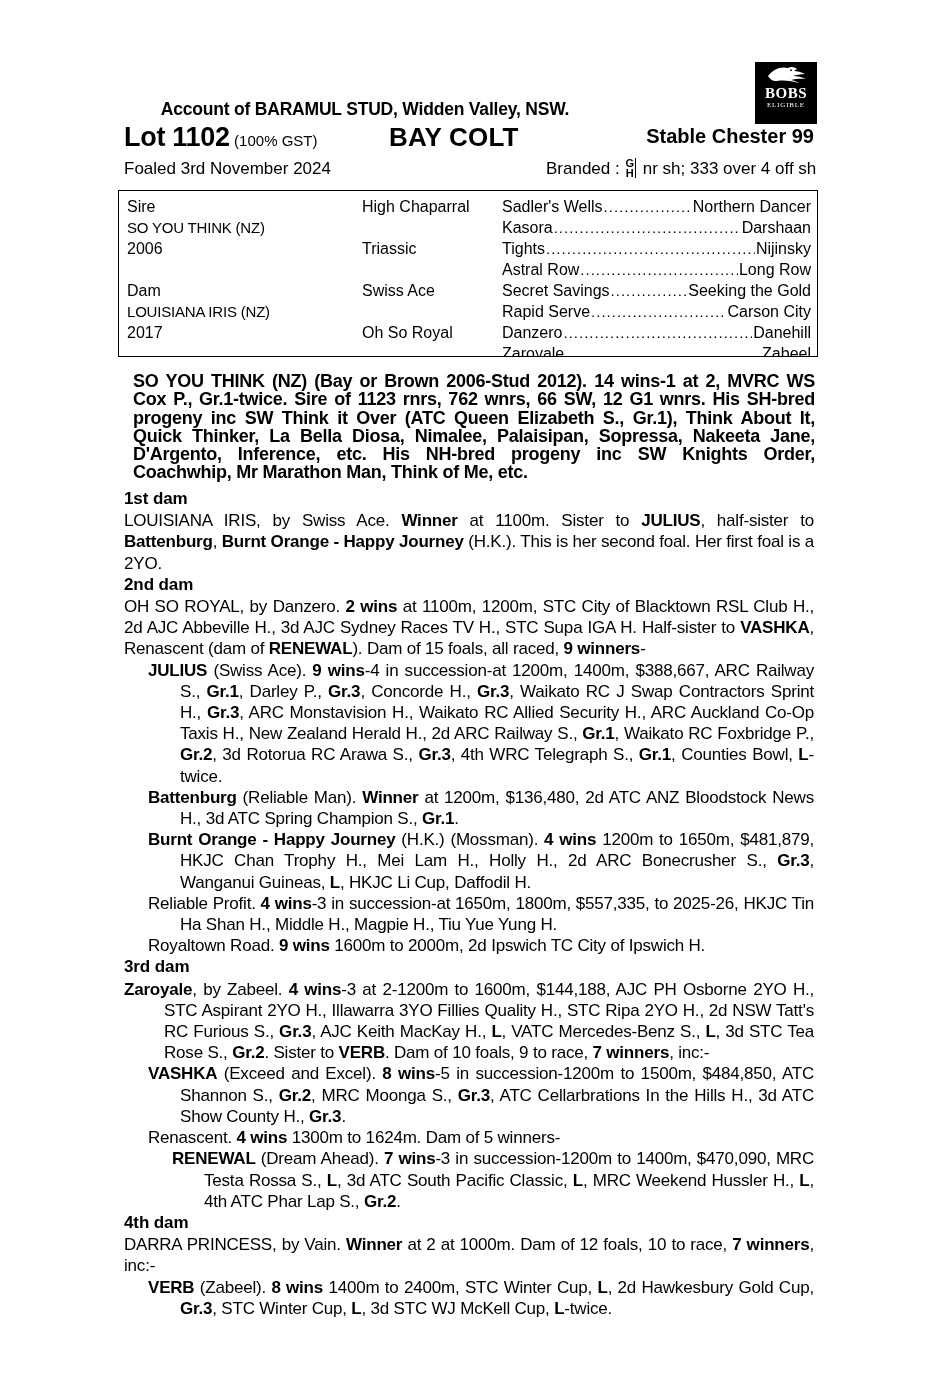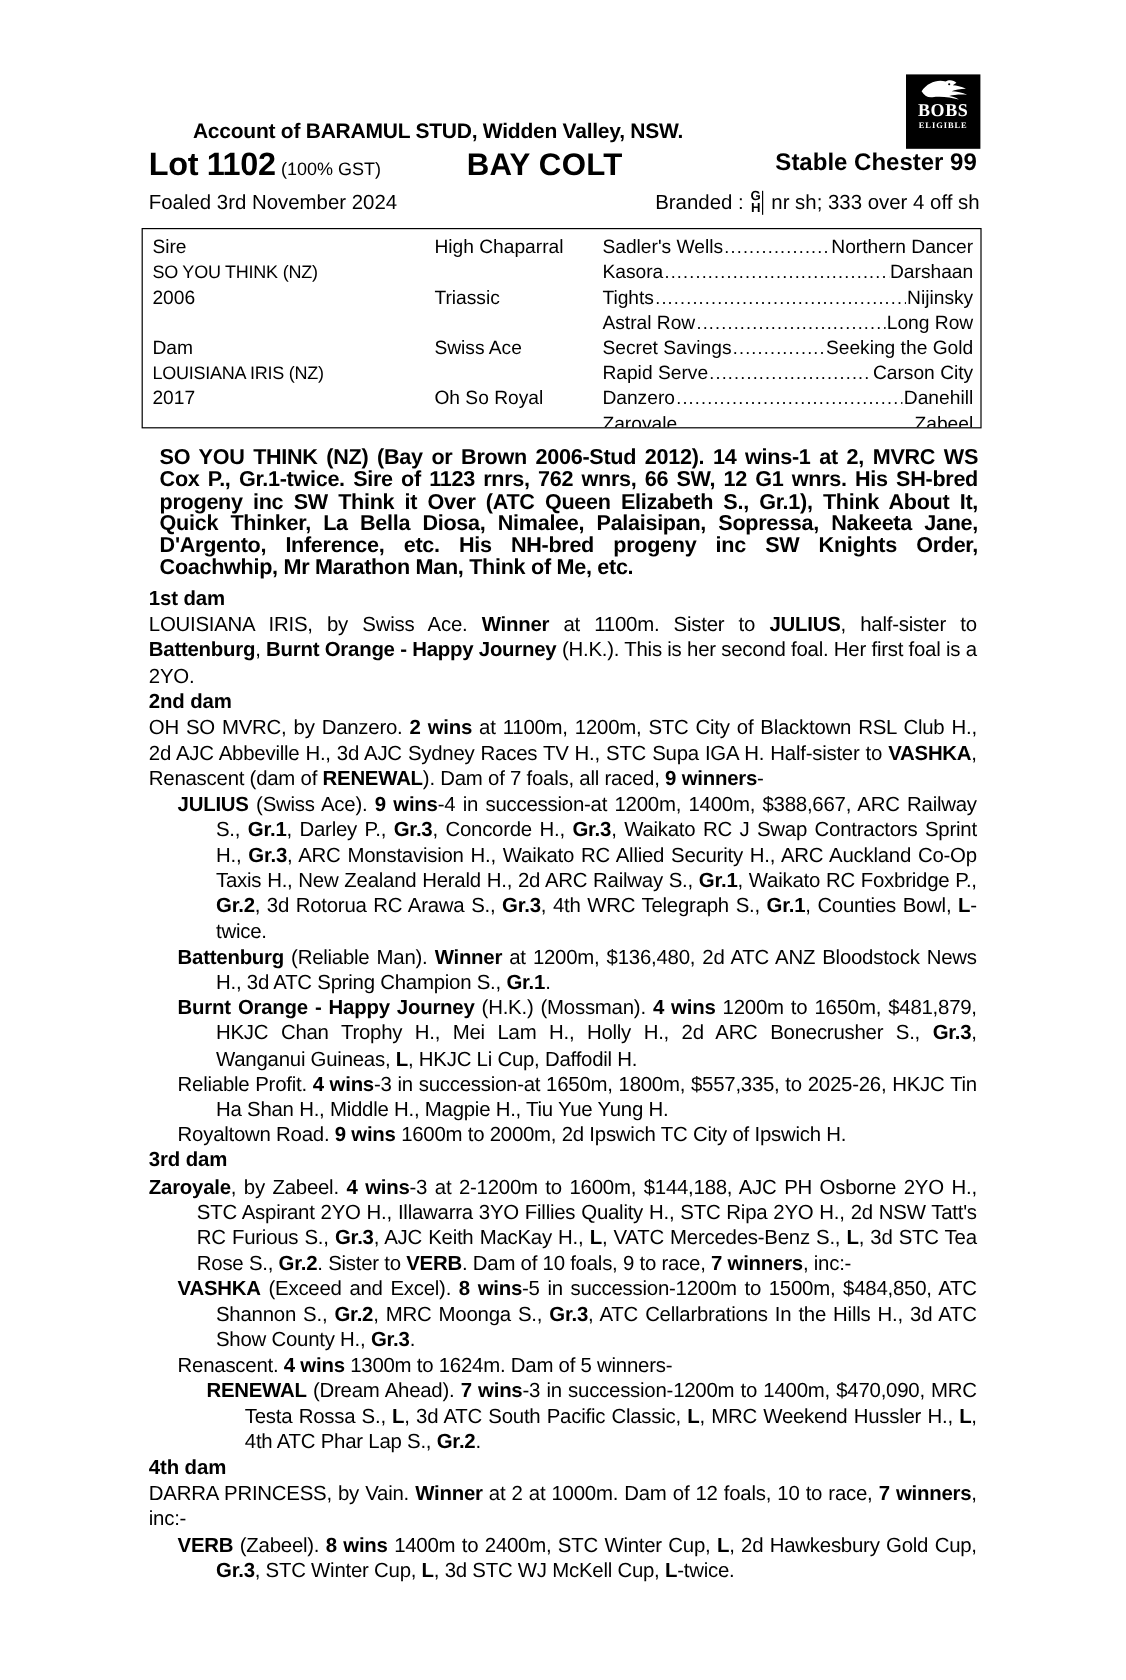--- a/index.html
+++ b/index.html
@@ -46,21 +46,20 @@
     line-height: 15px;
     letter-spacing: 0.5px;
     margin-top: 1px;
   }
   .bobs-sub {
     color: #ffffff;
     font-family: "Liberation Serif", serif;
     font-size: 7px;
     line-height: 9px;
     letter-spacing: 0.8px;
-    font-weight: bold;
   }
 
   .account-line {
     position: absolute;
     top: 99px;
     left: 0;
     width: 730px;
     text-align: center;
     font-weight: bold;
     font-size: 17.5px;
@@ -332,21 +331,21 @@
         </div>
       </div>
   </div>
 
   <div class="sire-para">SO YOU THINK (NZ) (Bay or Brown 2006-Stud 2012). 14 wins-1 at 2, MVRC WS Cox P., Gr.1-twice. Sire of 1123 rnrs, 762 wnrs, 66 SW, 12 G1 wnrs. His SH-bred progeny inc SW Think it Over (ATC Queen Elizabeth S., Gr.1), Think About It, Quick Thinker, La Bella Diosa, Nimalee, Palaisipan, Sopressa, Nakeeta Jane, D'Argento, Inference, etc. His NH-bred progeny inc SW Knights Order, Coachwhip, Mr Marathon Man, Think of Me, etc.</div>
 
   <div class="body-block" id="dam-blocks" style="top:488px;">
       <div class="dam-head">1st dam</div>
       <div class="hang0"><span>LOUISIANA IRIS, by Swiss Ace. </span><b>Winner</b><span> at 1100m. Sister to </span><b>JULIUS</b><span>, half-sister to </span><b>Battenburg</b><span>, </span><b>Burnt Orange - Happy Journey</b><span> (H.K.). This is her second foal. Her first foal is a 2YO.</span></div>
       <div class="dam-head">2nd dam</div>
-      <div class="hang0"><span>OH SO MVRC, by Danzero. </span><b>2 wins</b><span> at 1100m, 1200m, STC City of Blacktown RSL Club H., 2d AJC Abbeville H., 3d AJC Sydney Races TV H., STC Supa IGA H. Half-sister to </span><b>VASHKA</b><span>, Renascent (dam of </span><b>RENEWAL</b><span>). Dam of 7 foals, all raced, </span><b>9 winners</b><span>-</span></div>
+      <div class="hang0"><span>OH SO ROYAL, by Danzero. </span><b>2 wins</b><span> at 1100m, 1200m, STC City of Blacktown RSL Club H., 2d AJC Abbeville H., 3d AJC Sydney Races TV H., STC Supa IGA H. Half-sister to </span><b>VASHKA</b><span>, Renascent (dam of </span><b>RENEWAL</b><span>). Dam of 15 foals, all raced, </span><b>9 winners</b><span>-</span></div>
       <div class="hang2"><b>JULIUS</b><span> (Swiss Ace). </span><b>9 wins</b><span>-4 in succession-at 1200m, 1400m, $388,667, ARC Railway S., </span><b>Gr.1</b><span>, Darley P., </span><b>Gr.3</b><span>, Concorde H., </span><b>Gr.3</b><span>, Waikato RC J Swap Contractors Sprint H., </span><b>Gr.3</b><span>, ARC Monstavision H., Waikato RC Allied Security H., ARC Auckland Co-Op Taxis H., New Zealand Herald H., 2d ARC Railway S., </span><b>Gr.1</b><span>, Waikato RC Foxbridge P., </span><b>Gr.2</b><span>, 3d Rotorua RC Arawa S., </span><b>Gr.3</b><span>, 4th WRC Telegraph S., </span><b>Gr.1</b><span>, Counties Bowl, </span><b>L</b><span>-twice.</span></div>
       <div class="hang2"><b>Battenburg</b><span> (Reliable Man). </span><b>Winner</b><span> at 1200m, $136,480, 2d ATC ANZ Bloodstock News H., 3d ATC Spring Champion S., </span><b>Gr.1</b><span>.</span></div>
       <div class="hang2"><b>Burnt Orange - Happy Journey</b><span> (H.K.) (Mossman). </span><b>4 wins</b><span> 1200m to 1650m, $481,879, HKJC Chan Trophy H., Mei Lam H., Holly H., 2d ARC Bonecrusher S., </span><b>Gr.3</b><span>, Wanganui Guineas, </span><b>L</b><span>, HKJC Li Cup, Daffodil H.</span></div>
       <div class="hang2"><span>Reliable Profit. </span><b>4 wins</b><span>-3 in succession-at 1650m, 1800m, $557,335, to 2025-26, HKJC Tin Ha Shan H., Middle H., Magpie H., Tiu Yue Yung H.</span></div>
       <div class="hang2"><span>Royaltown Road. </span><b>9 wins</b><span> 1600m to 2000m, 2d Ipswich TC City of Ipswich H.</span></div>
       <div class="dam-head">3rd dam</div>
       <div class="hang1"><b>Zaroyale</b><span>, by Zabeel. </span><b>4 wins</b><span>-3 at 2-1200m to 1600m, $144,188, AJC PH Osborne 2YO H., STC Aspirant 2YO H., Illawarra 3YO Fillies Quality H., STC Ripa 2YO H., 2d NSW Tatt's RC Furious S., </span><b>Gr.3</b><span>, AJC Keith MacKay H., </span><b>L</b><span>, VATC Mercedes-Benz S., </span><b>L</b><span>, 3d STC Tea Rose S., </span><b>Gr.2</b><span>. Sister to </span><b>VERB</b><span>. Dam of 10 foals, 9 to race, </span><b>7 winners</b><span>, inc:-</span></div>
       <div class="hang2"><b>VASHKA</b><span> (Exceed and Excel). </span><b>8 wins</b><span>-5 in succession-1200m to 1500m, $484,850, ATC Shannon S., </span><b>Gr.2</b><span>, MRC Moonga S., </span><b>Gr.3</b><span>, ATC Cellarbrations In the Hills H., 3d ATC Show County H., </span><b>Gr.3</b><span>.</span></div>
       <div class="hang2"><span>Renascent. </span><b>4 wins</b><span> 1300m to 1624m. Dam of 5 winners-</span></div>
       <div class="hang3"><b>RENEWAL</b><span> (Dream Ahead). </span><b>7 wins</b><span>-3 in succession-1200m to 1400m, $470,090, MRC Testa Rossa S., </span><b>L</b><span>, 3d ATC South Pacific Classic, </span><b>L</b><span>, MRC Weekend Hussler H., </span><b>L</b><span>, 4th ATC Phar Lap S., </span><b>Gr.2</b><span>.</span></div>

